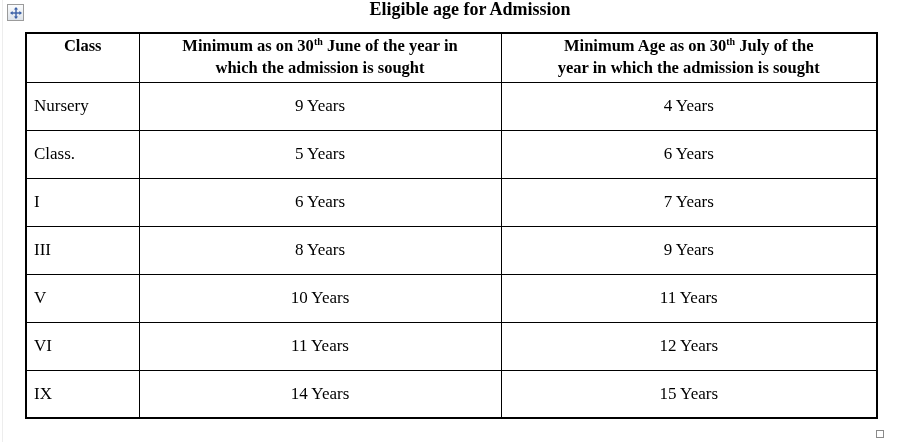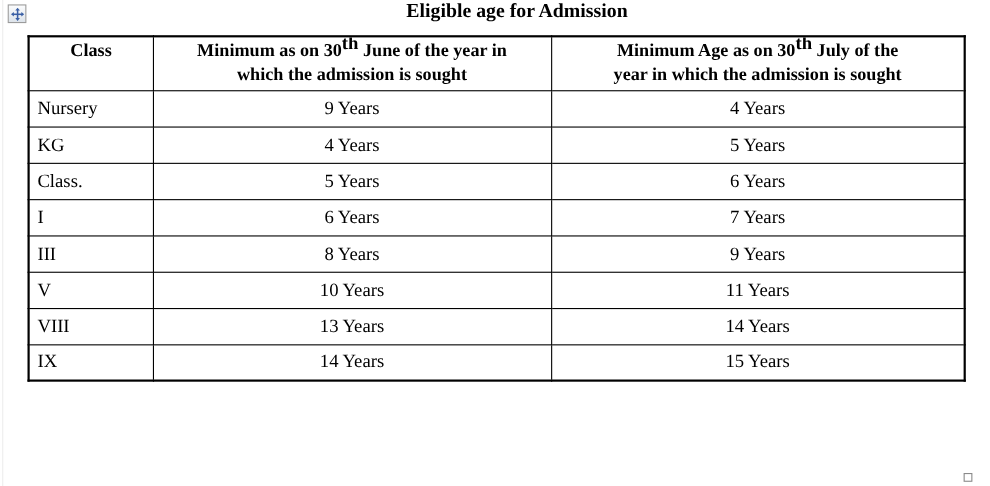--- a/index.html
+++ b/index.html
@@ -44,25 +44,25 @@
   .age-table thead tr { height: 49px; }
   .age-table thead th {
     font-weight: bold;
     font-size: 16.5px;
     line-height: 22px;
     text-align: center;
     vertical-align: top;
     padding: 1px 4px 0 4px;
   }
   .age-table thead th sup {
-    font-size: 17px;
+    font-size: 10px;
     line-height: 0;
     vertical-align: super;
   }
-  .age-table tbody tr { height: 33px; }
+  .age-table tbody tr { height: 48px; }
   .age-table tbody td {
     font-size: 17px;
     vertical-align: middle;
     padding: 0 4px;
   }
   .age-table td.col-class {
     text-align: left;
     padding-left: 7px;
     position: relative;
   }
@@ -128,25 +128,20 @@
         </th>
       </tr>
     </thead>
     <tbody>
   <tr>
     <td class="col-class">Nursery</td>
     <td class="col-age">9 Years</td>
     <td class="col-age">4 Years</td>
   </tr>
 
-  <tr>
-    <td class="col-class">KG</td>
-    <td class="col-age">4 Years</td>
-    <td class="col-age">5 Years</td>
-  </tr>
 
   <tr>
     <td class="col-class">Class.</td>
     <td class="col-age">5 Years</td>
     <td class="col-age">6 Years</td>
   </tr>
 
   <tr>
     <td class="col-class">I</td>
     <td class="col-age">6 Years</td>
@@ -160,27 +155,27 @@
     <td class="col-age">9 Years</td>
   </tr>
 
 
   <tr>
     <td class="col-class">V</td>
     <td class="col-age">10 Years</td>
     <td class="col-age">11 Years</td>
   </tr>
 
+  <tr>
+    <td class="col-class">VI</td>
+    <td class="col-age">11 Years</td>
+    <td class="col-age">12 Years</td>
+  </tr>
 
 
-  <tr>
-    <td class="col-class">VIII</td>
-    <td class="col-age">13 Years</td>
-    <td class="col-age">14 Years</td>
-  </tr>
 
   <tr>
     <td class="col-class">IX</td>
     <td class="col-age">14 Years</td>
     <td class="col-age">15 Years</td>
   </tr>
 </tbody>
   </table>
 
   <div class="resize-handle"></div>

